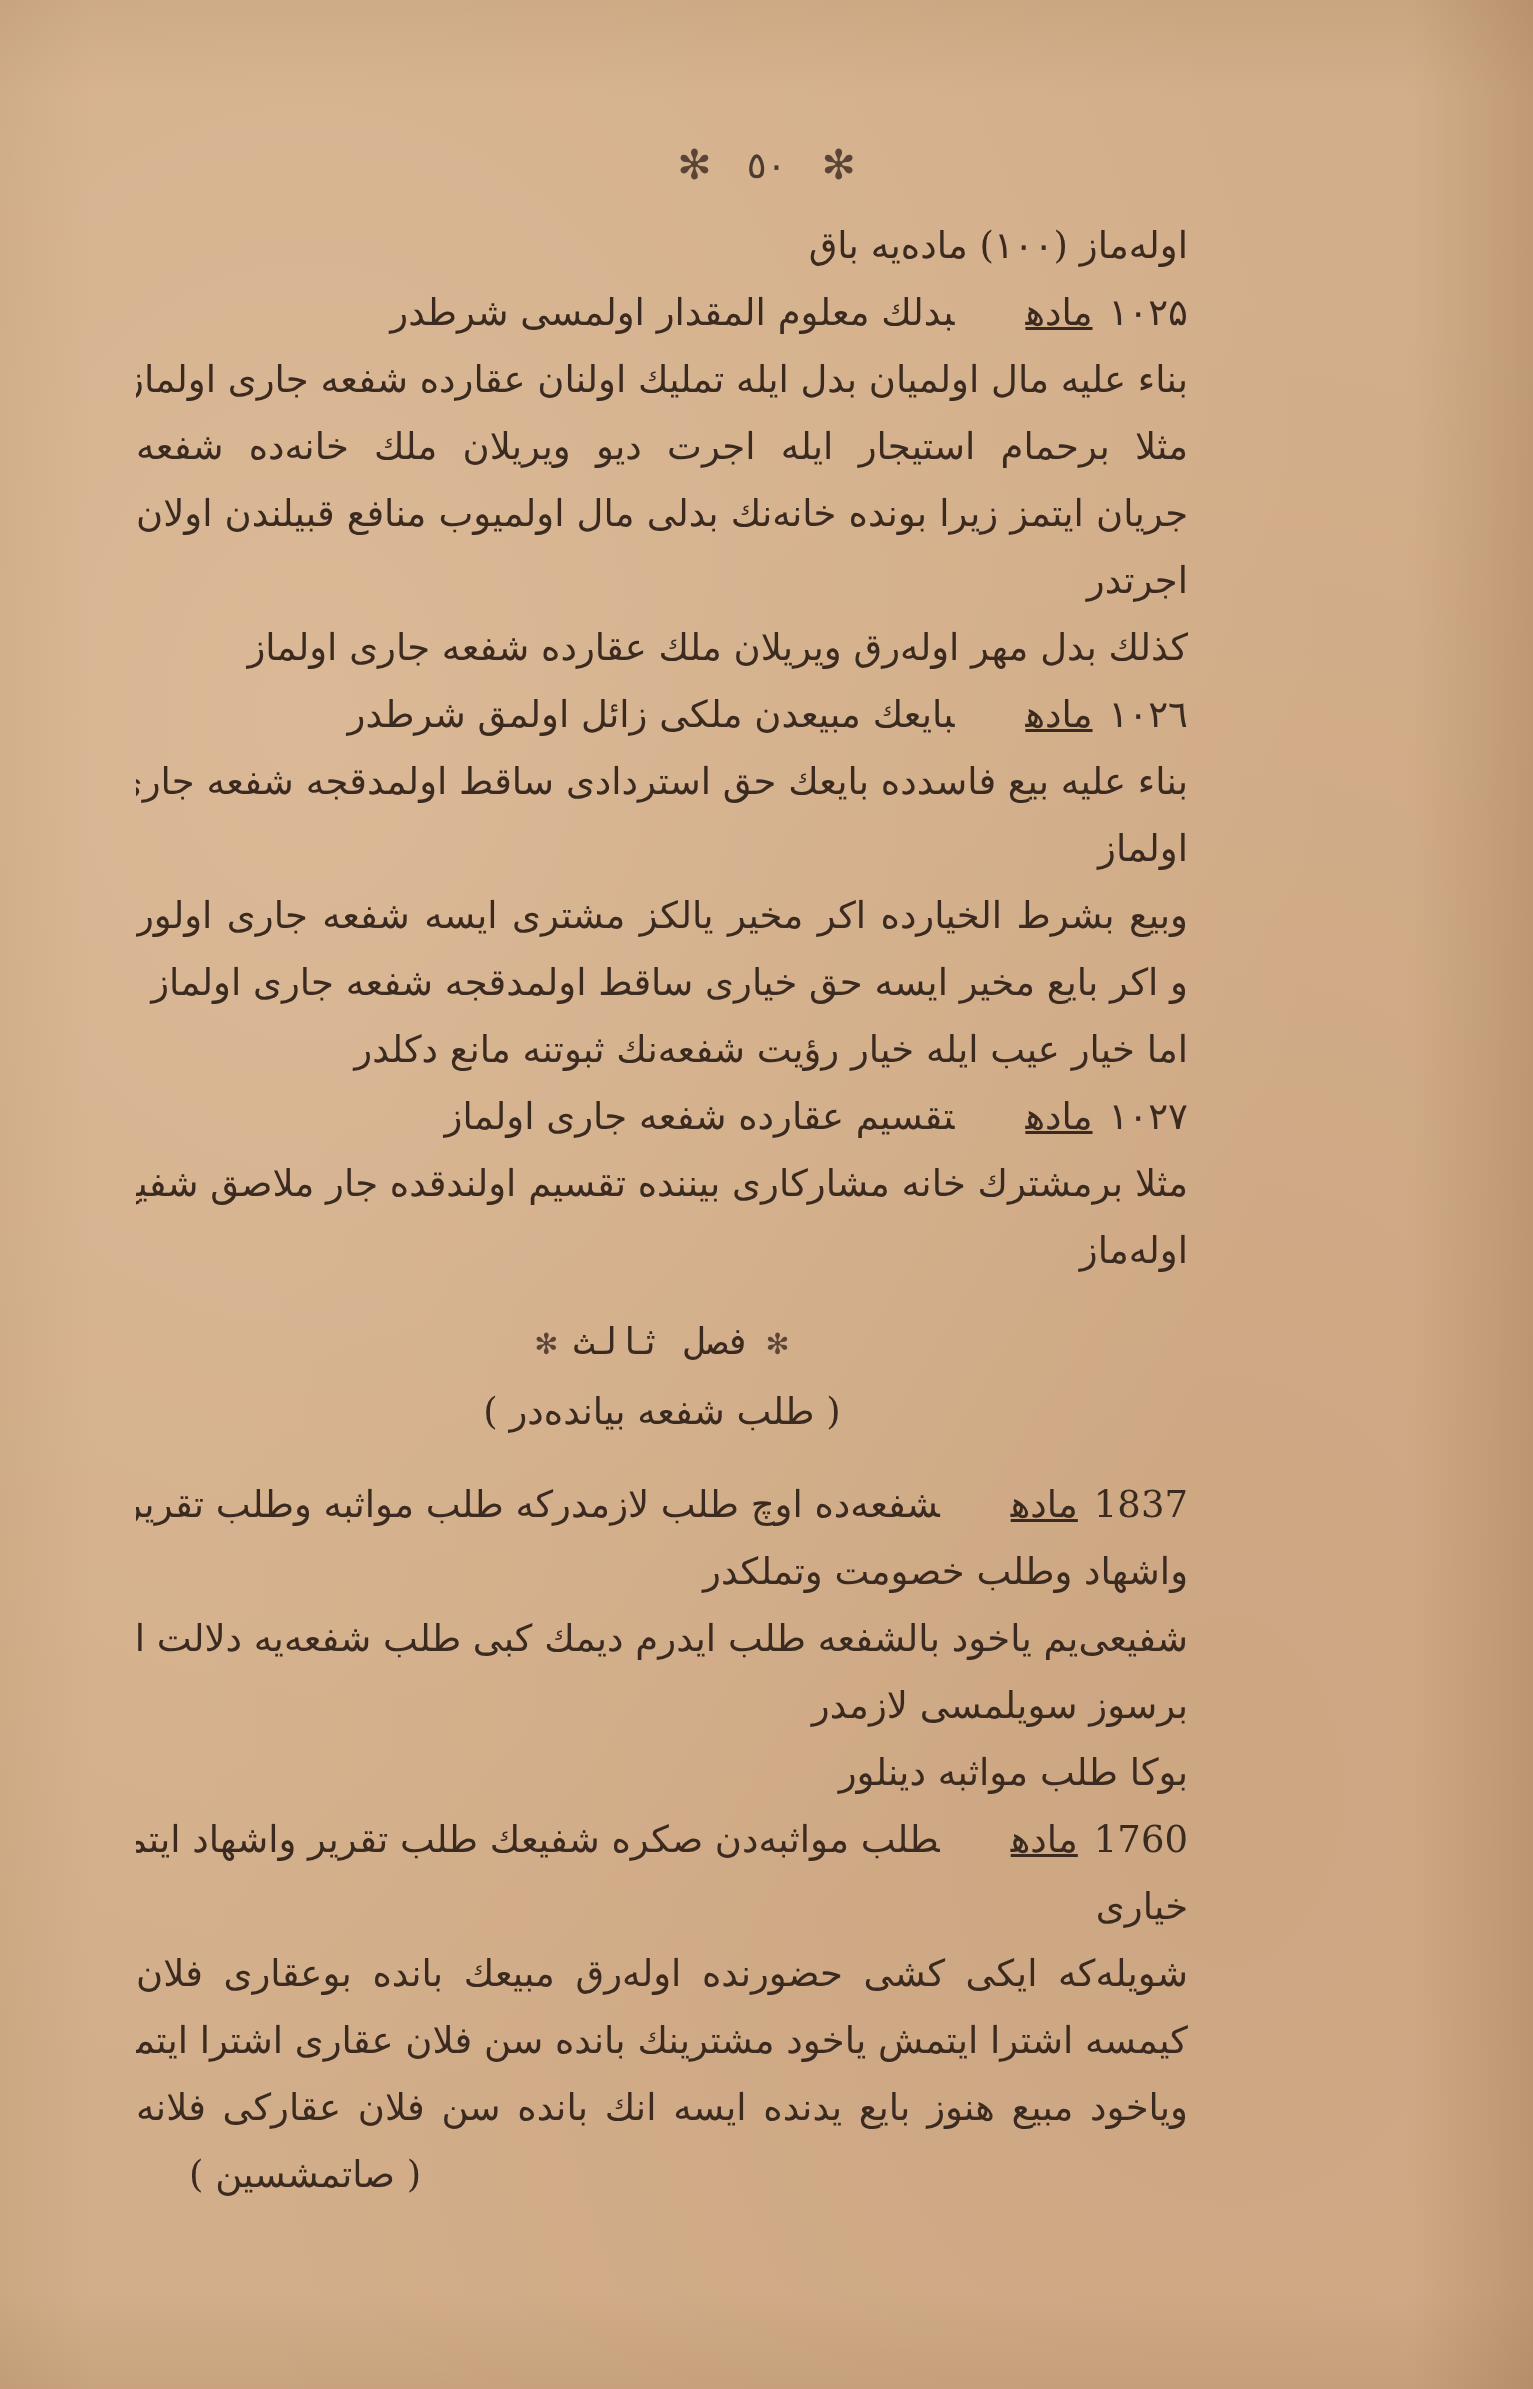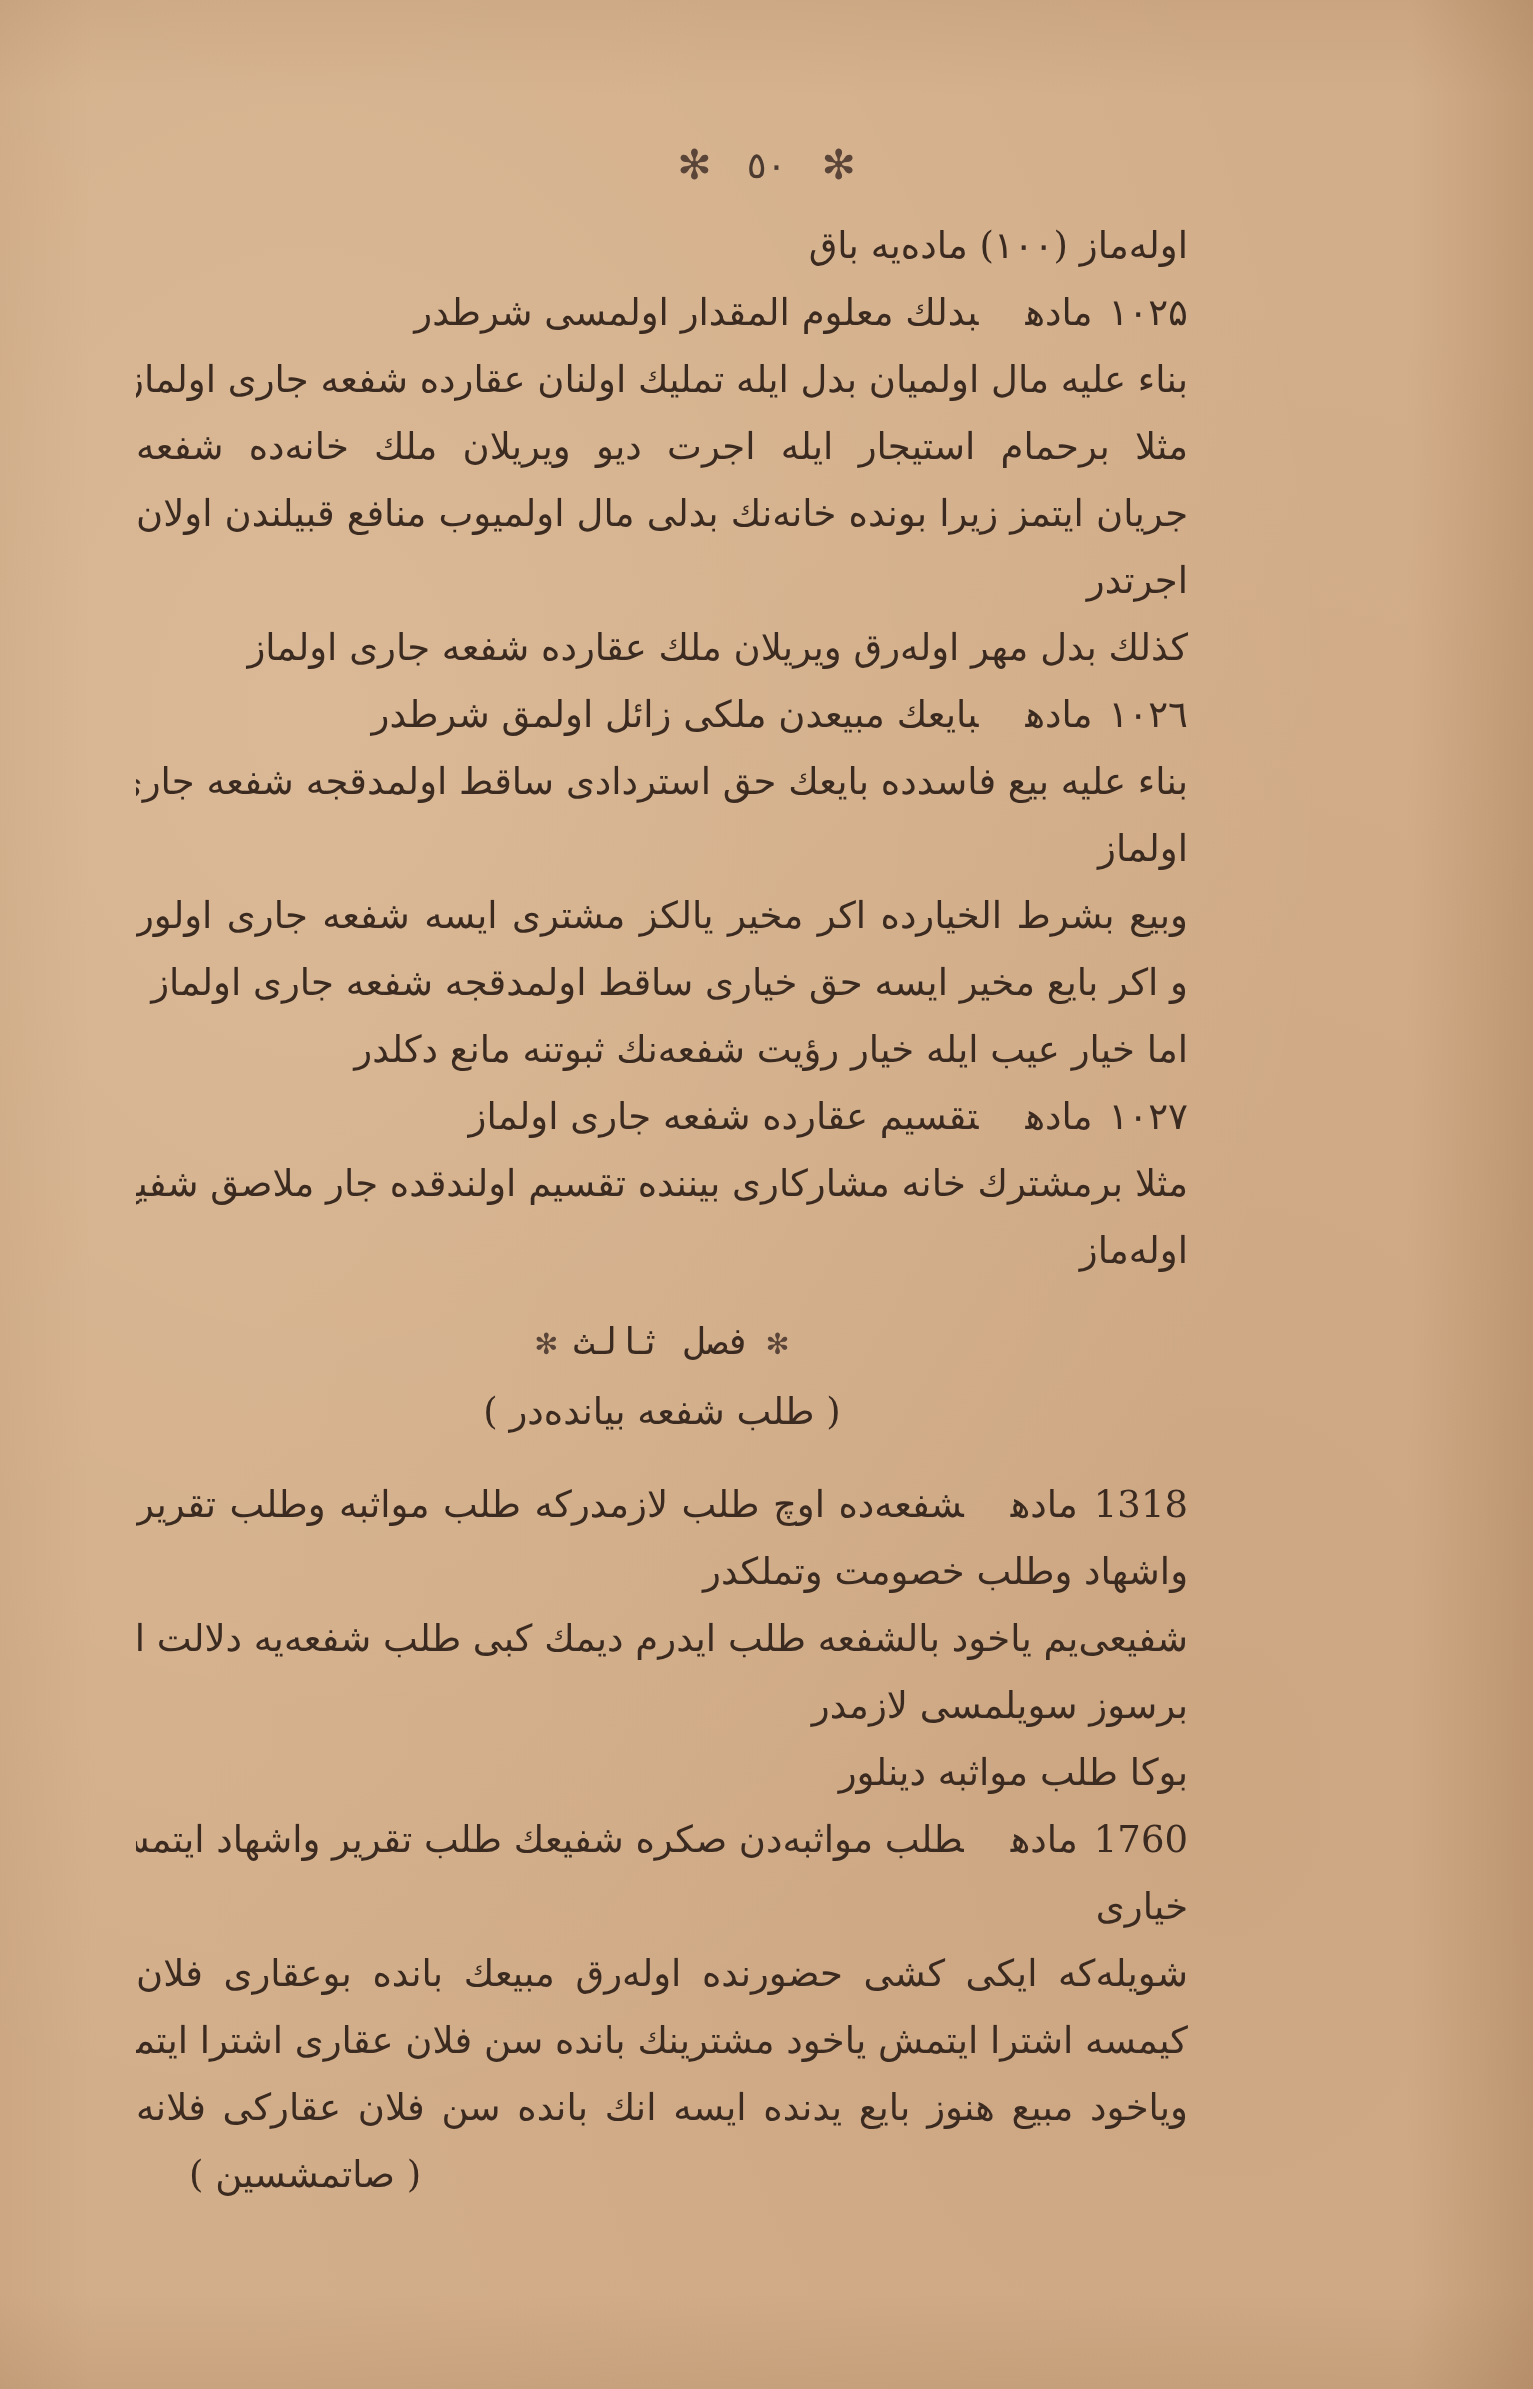--- a/index.html
+++ b/index.html
@@ -28,21 +28,21 @@
   }
   .line {
     height: 67px; line-height: 67px; font-size: 37px; white-space: nowrap;
     overflow: hidden;
   }
   .line.justify { text-align: justify; text-align-last: justify; }
   .line.center { text-align: center; }
   .line.left-short { text-align: left; padding-left: 53px; }
   .gap-half { height: 26.5px; }
   .article-no { margin-left: 16px; }
-  .article-word { margin-left: 47px; }
+  .article-word { margin-left: 71px; text-decoration: underline; }
   .section-title { font-size: 37px; font-family: Liberation Mono, monospace; }
   .section-title .ornament { font-size: 35px; margin: 0 16px; }
 </style>
 </head>
 <body>
 
 <div class="page">
 
   <div class="header">
     <span class="ornament">✻</span>
@@ -75,21 +75,21 @@
     <div class="line"><span>اوله‌ماز</span></div>
 
     <div class="gap-half"></div>
     <div class="line center section-title">
       <span class="ornament">✻</span><span>فصل ثالث</span><span class="ornament">✻</span>
     </div>
     <div class="line center">( طلب شفعه بیانده‌در )</div>
     <div class="gap-half"></div>
 
     <div class="line justify">
-      <span class="article-no">1318</span><span class="article-word">ماده</span><span>شفعه‌ده اوچ طلب لازمدرکه طلب مواثبه وطلب تقریر</span>
+      <span class="article-no">1837</span><span class="article-word">ماده</span><span>شفعه‌ده اوچ طلب لازمدرکه طلب مواثبه وطلب تقریر</span>
     </div>
     <div class="line"><span>واشهاد وطلب خصومت وتملکدر</span></div>
     <div class="line justify"><span>شفیعی‌یم یاخود بالشفعه طلب ایدرم دیمك کبی طلب شفعه‌یه دلالت ایدر</span></div>
     <div class="line"><span>برسوز سویلمسی لازمدر</span></div>
     <div class="line"><span>بوکا طلب مواثبه دینلور</span></div>
     <div class="line justify">
       <span class="article-no">1760</span><span class="article-word">ماده</span><span>طلب مواثبه‌دن صکره شفیعك طلب تقریر واشهاد ایتمسی</span>
     </div>
     <div class="line"><span>خیاری</span></div>
     <div class="line justify"><span>شویله‌که ایکی کشی حضورنده اوله‌رق مبیعك بانده بوعقاری فلان</span></div>

